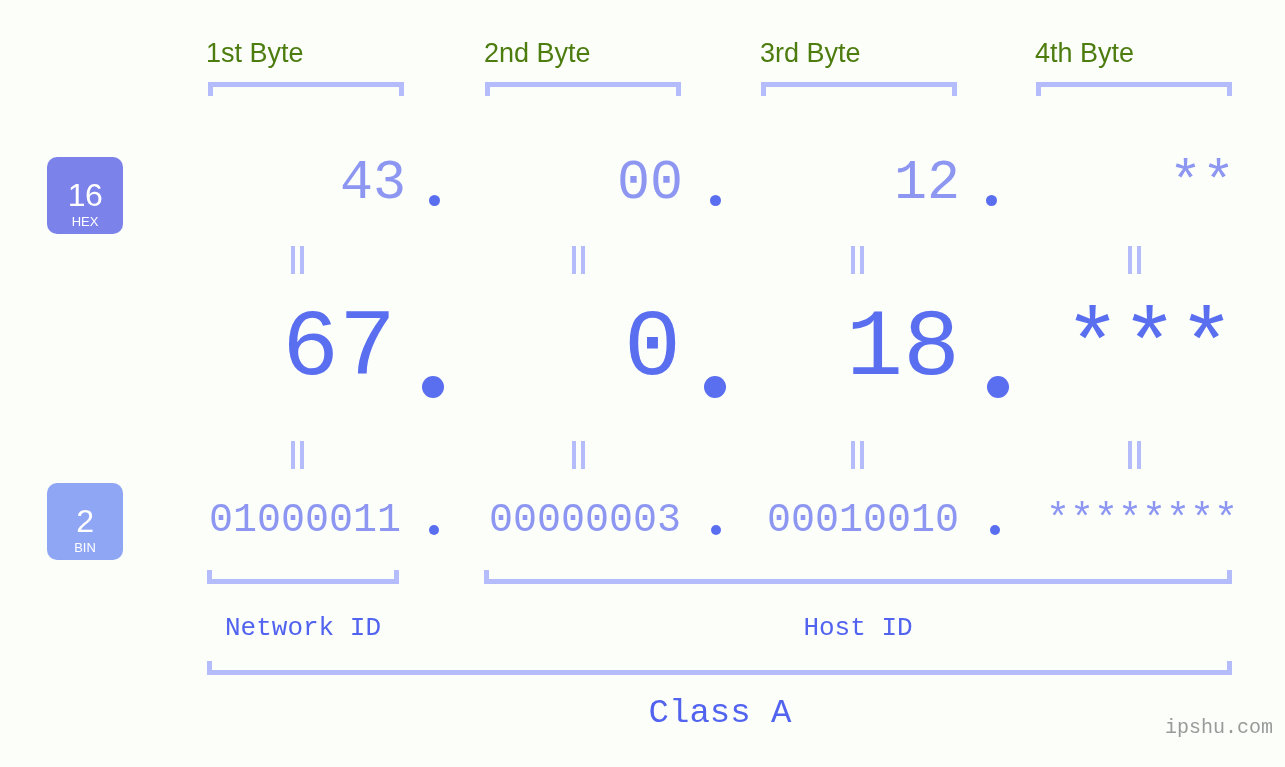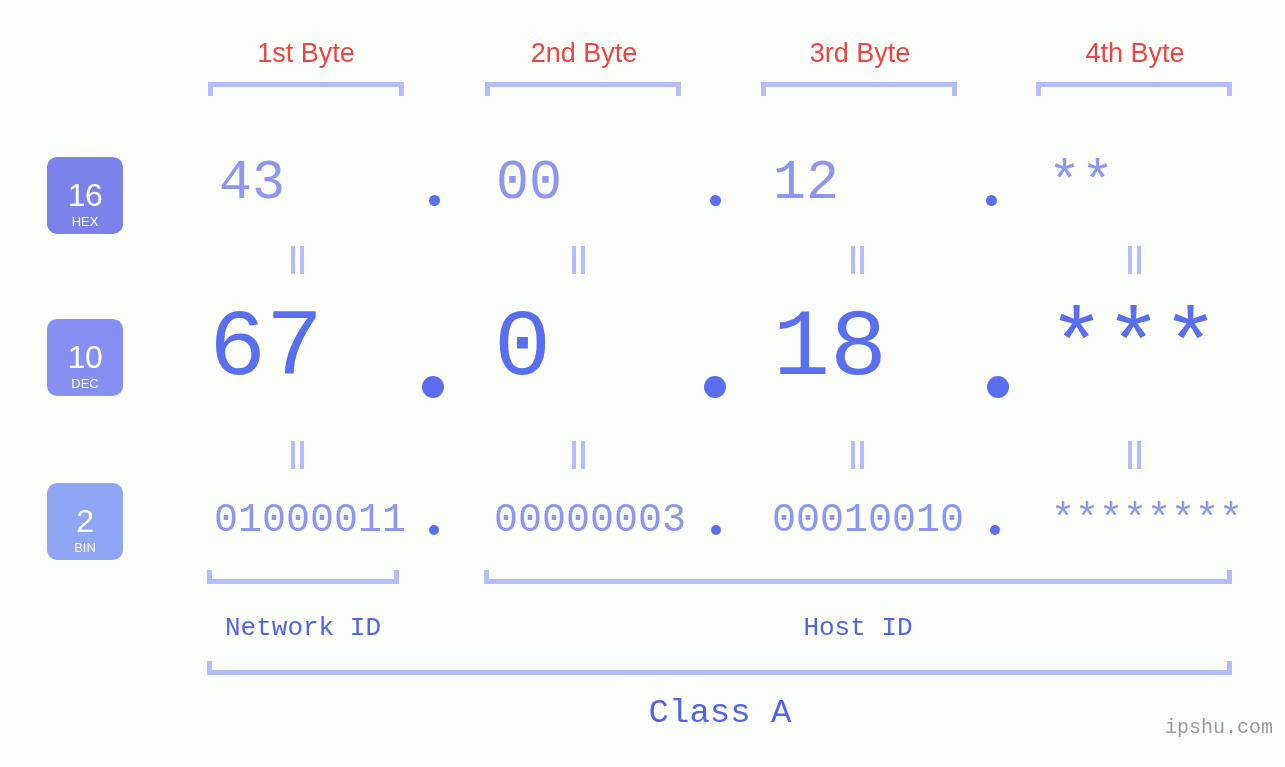--- a/index.html
+++ b/index.html
@@ -18,23 +18,23 @@
     height: 767px;
     background: #fcfefa;
   }
 
   
   .byte-label {
     position: absolute;
     top: 33px;
     height: 40px;
     line-height: 40px;
-    text-align: center;
+    text-align: left;
     font-size: 27px;
-    color: #ef4444;
+    color: #4d7c0f;
     font-family: "Liberation Sans", sans-serif;
     letter-spacing: 0px;
     white-space: nowrap;
   }
 
   
   
   .bracket-top {
     position: absolute;
     border-top: 5px solid #b4bcfb;
@@ -75,24 +75,23 @@
   .badge .tag {
     font-size: 13px;
     line-height: 23px;
     font-weight: 400;
     letter-spacing: 0px;
   }
 
   
   .val {
     position: absolute;
-    text-align: left;
-    white-space: nowrap;
-    font-family: "Liberation Mono", monospace;
-    margin-left: 13px;
+    text-align: right;
+    white-space: nowrap;
+    font-family: "Liberation Mono", monospace;
   }
 
   .row-hex .val      { font-size: 55px; color: #8d97f2; }
   .row-dec .val      { font-size: 95px; color: #5a6ef0; }
   .row-bin .val      { font-size: 40px; color: #8d97f2; }
 
   .row-dec .val.stars { color: #5a6ef0; }
   .row-hex .val.stars { color: #8d97f2; }
 
   
@@ -191,24 +190,20 @@
     </div>
   <div class="eqmark" style="left:849px; top:246px;">
       <i></i>
       <i></i>
     </div>
   <div class="eqmark" style="left:1126px; top:246px;">
       <i></i>
       <i></i>
     </div>
 
-  <div class="badge" style="top:319px; background:#8690f2;">
-    <span class="num">10</span>
-    <span class="tag">DEC</span>
-  </div>
 
   <div class="row-dec">
     <div class="val" style="left:196px; top:295px; width:200px;">67</div>
     <div class="dot" style="left:422px; top:376px; width:22px; height:22px;"></div>
 
     <div class="val" style="left:481px; top:295px; width:200px;">0</div>
     <div class="dot" style="left:704px; top:376px; width:22px; height:22px;"></div>
 
     <div class="val" style="left:760px; top:295px; width:200px;">18</div>
     <div class="dot" style="left:987px; top:376px; width:22px; height:22px;"></div>

